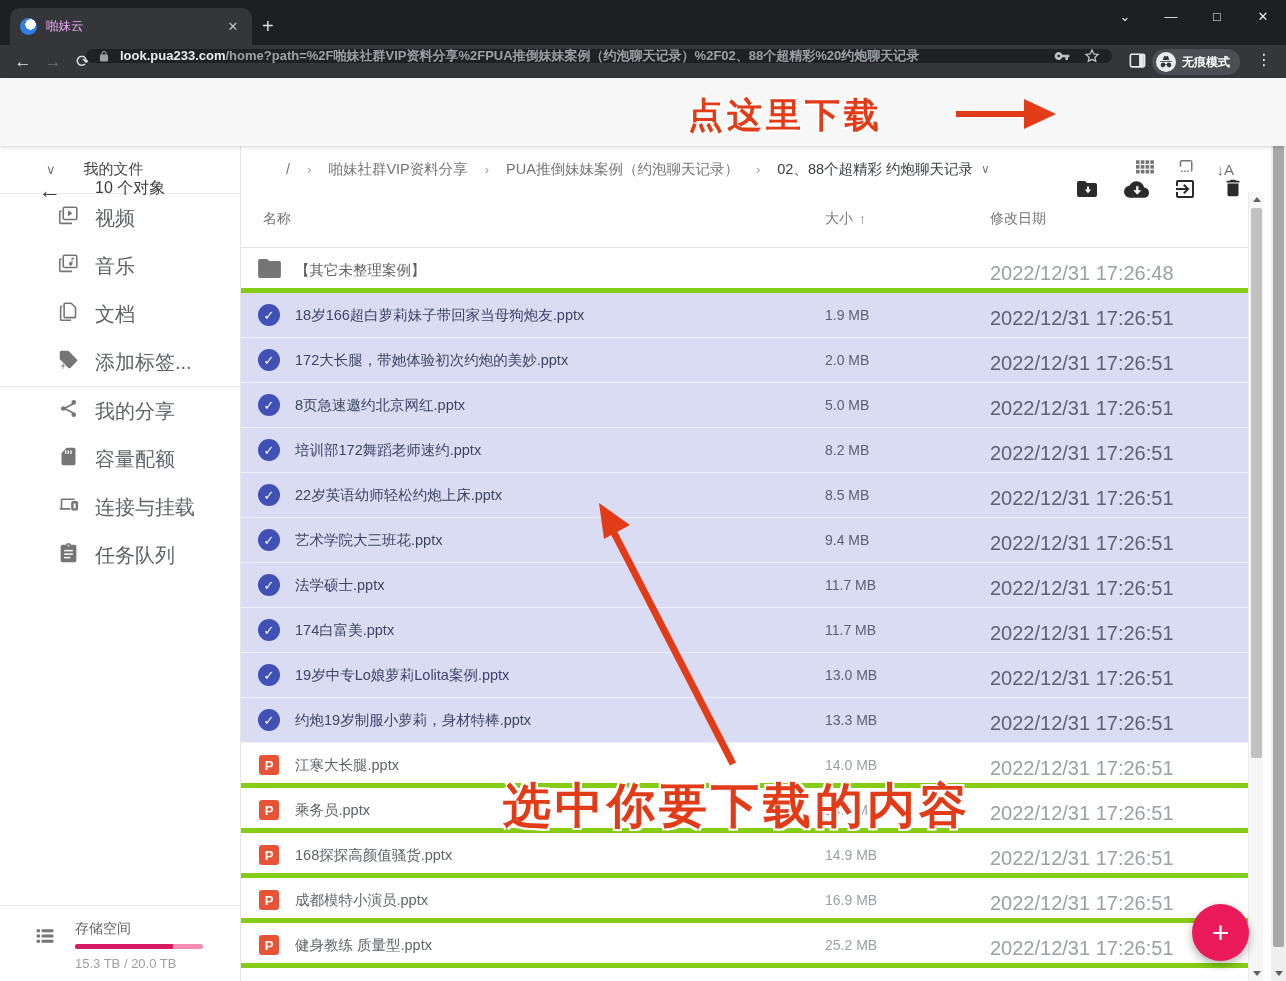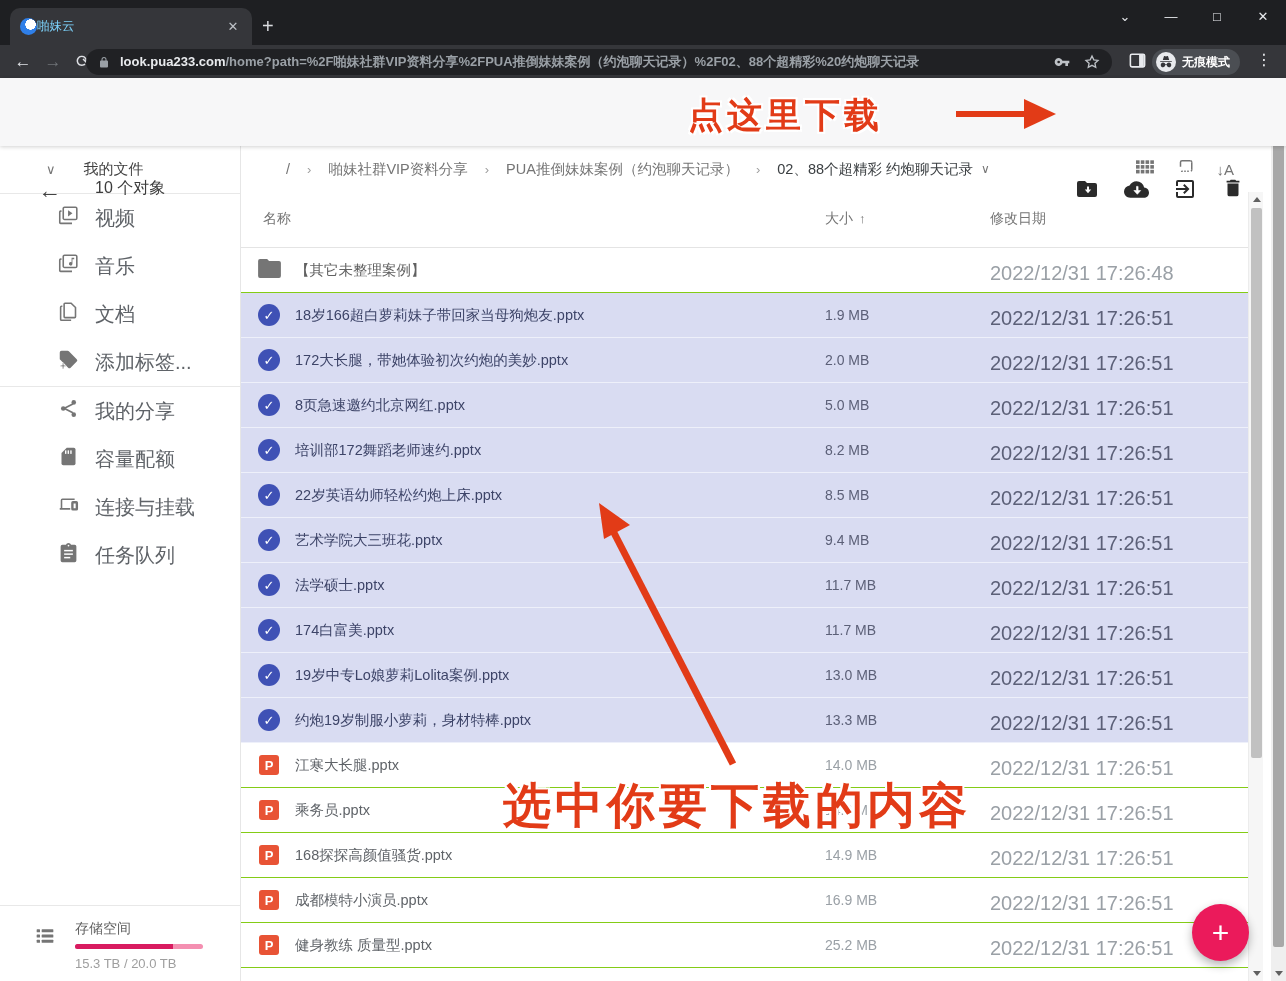--- a/index.html
+++ b/index.html
@@ -5,29 +5,29 @@
   * { margin:0; padding:0; box-sizing:border-box; }
   html,body { width:1286px; height:981px; overflow:hidden; }
   body { font-family:"Liberation Sans","DejaVu Sans",sans-serif; background:#fff; position:relative; }
 
   
   .titlebar { position:absolute; left:0; top:0; width:1286px; height:45px; background:#1e1f22; }
   .tab { position:absolute; left:10px; top:8px; width:242px; height:37px; background:#35363a;
          border-radius:10px 10px 0 0; display:flex; align-items:center; padding:0 10px; }
   .favicon { width:17px; height:17px; border-radius:50%;
              background:radial-gradient(circle at 62% 38%, #ffffff 0 34%, #2f7fe8 36% 100%); flex:none; }
-  .tab-title { color:#7dd3fc; font-size:12.5px; flex:1; white-space:nowrap; overflow:hidden; }
+  .tab-title { color:#f0abfc; font-size:12.5px; margin-left:9px; flex:1; white-space:nowrap; overflow:hidden; }
   .tab-close { color:#bdc1c6; font-size:13px; width:18px; height:18px; line-height:18px; text-align:center; border-radius:50%; }
   .new-tab { position:absolute; left:262px; top:14px; color:#dadce0; font-size:20px; line-height:24px; }
   .win-controls { position:absolute; right:0; top:0; height:32px; display:flex; align-items:center; }
   .win-btn { width:46px; text-align:center; color:#e8eaed; font-size:13px; }
   .toolbar { position:absolute; left:0; top:45px; width:1286px; height:33px; background:#35363a; display:flex; align-items:center; }
   .nav-ic { color:#dfe1e5; font-size:17px; width:30px; text-align:center; }
   .nav-ic.dim { color:#6f7377; }
-  .omnibox { position:absolute; left:86px; top:49px; width:1026px; height:26px; background:#202124;
+  .omnibox { position:absolute; left:86px; top:49px; width:1026px; height:14px; background:#202124;
              border-radius:13px; display:flex; align-items:center; padding:0 12px; }
   .lock { margin-right:10px; display:flex; }
   .url { font-size:13px; white-space:nowrap; overflow:hidden; flex:1; }
   .url .domain { color:#e8eaed; font-weight:bold; }
   .url .path { color:#9aa0a6; font-weight:bold; }
   .omni-ic { margin-left:14px; color:#9aa0a6; display:flex; }
   .panel-ic { position:absolute; left:1128px; top:51px; }
   .incog-pill { position:absolute; left:1152px; top:49px; height:26px; background:#4b4e53; border-radius:13px;
                 display:flex; align-items:center; padding:0 10px 0 4px; }
   .incog-circle { width:20px; height:20px; border-radius:50%; background:#e8eaed; display:flex; align-items:center; justify-content:center; }
@@ -62,21 +62,21 @@
   .crumb-sep { margin:0 17px; color:#9e9e9e; font-size:13px; }
   .crumb.last { color:#3c4043; }
   .crumb-caret { margin-left:8px; color:#757575; font-size:12px; }
   .bc-icons { position:absolute; right:14px; top:12px; display:flex; gap:22px; align-items:center; color:#757575; }
   .thead-row { position:absolute; left:0; top:46px; width:1007px; height:56px; border-bottom:1px solid #e4e4e4; }
   .th { position:absolute; top:18px; font-size:14px; color:#757575; }
   .th-name { left:22px; } .th-size { left:584px; } .th-date { left:749px; }
   .sort-asc { font-size:13px; margin-left:6px; color:#757575; }
 
   .file-list { position:absolute; left:0; top:102px; width:1007px; }
-  .frow { position:relative; height:45px; border-bottom:1px solid #84cc16; background:#fff; }
+  .frow { position:relative; height:45px; border-bottom:5px solid #84cc16; background:#fff; }
   .frow.selected { background:#d9dcf2; border-bottom:1px solid #eef0fa; }
   .ficon { position:absolute; left:17px; top:11px; width:23px; height:23px; }
   .check-circle { width:22px; height:22px; border-radius:50%; background:#3f51b5; color:#fff;
                   display:flex; align-items:center; justify-content:center; font-size:13px; font-weight:bold; }
   .p-badge { width:20px; height:20px; margin:1px; border-radius:3px; background:#e85335; color:#fff;
              display:flex; align-items:center; justify-content:center; font-size:13px; font-weight:bold; }
   .fname { position:absolute; left:54px; top:13px; font-size:14.5px; color:#5f6368; white-space:nowrap; }
   .frow.selected .fname { color:#3d4468; }
   .fsize { position:absolute; left:584px; top:14px; font-size:14px; color:#9aa0a6; }
   .fdate { position:absolute; left:749px; top:14px; font-size:20px; color:#9aa0a6; }

